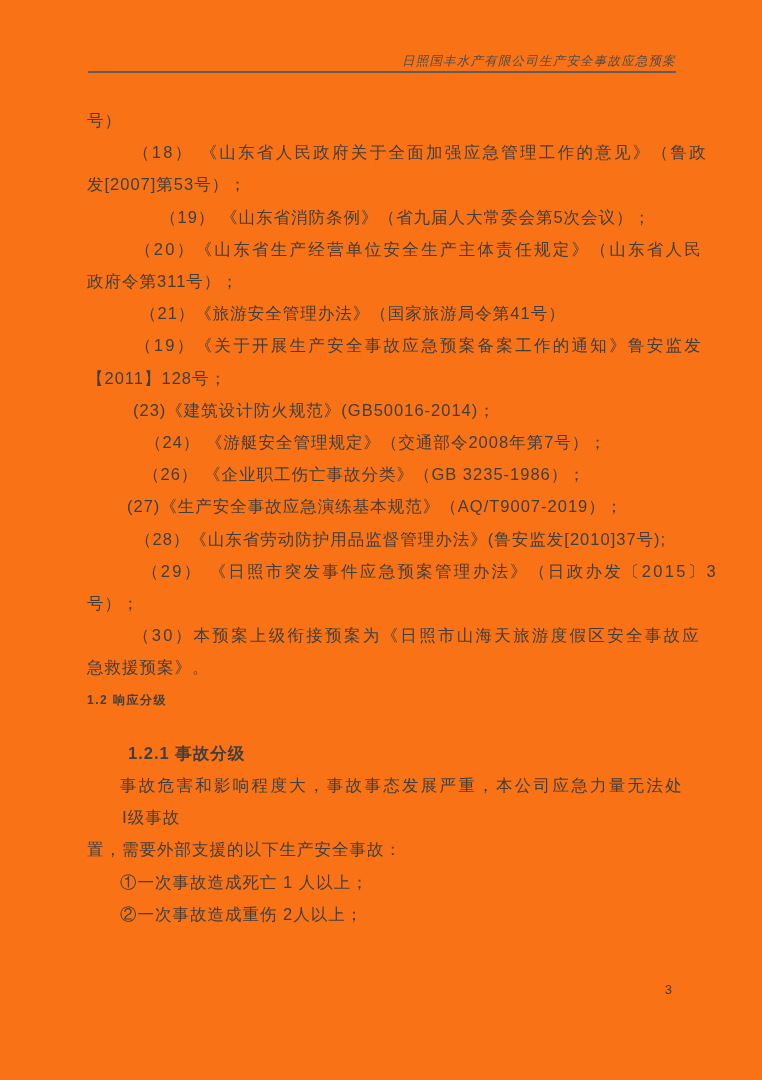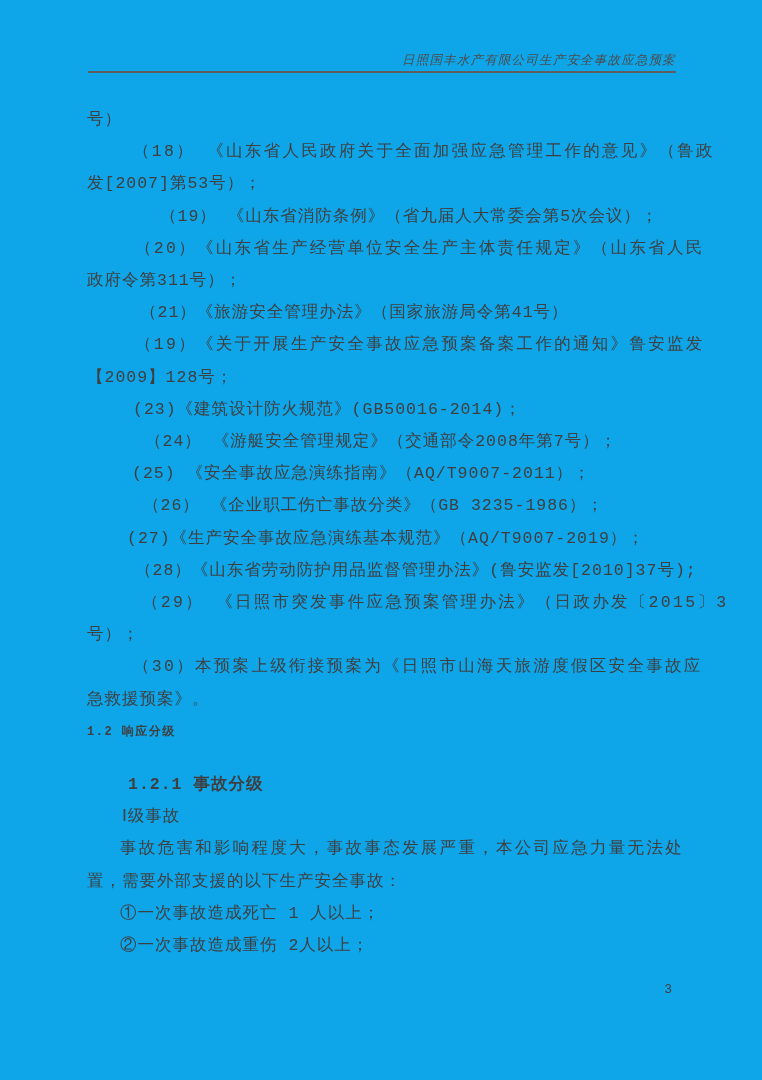--- a/index.html
+++ b/index.html
@@ -4,23 +4,23 @@
 <style>
   html, body {
     margin: 0;
     padding: 0;
     background: #ffffff;
   }
   .page {
     position: relative;
     width: 762px;
     height: 1080px;
-    background: #0ea5e9;
+    background: #f97316;
     overflow: hidden;
-    font-family: Liberation Mono, monospace;
+    font-family: Liberation Sans, sans-serif;
   }
   .page-header {
     position: absolute;
     top: 51px;
     left: 88px;
     right: 86px;
     text-align: right;
   }
   .header-title {
     font-style: italic;
@@ -84,35 +84,34 @@
 
   <div class="document-body">
       <div class="line" style="padding-left: 0px;">号）</div>
       <div class="line spread" style="padding-left: 46px;">（18） 《山东省人民政府关于全面加强应急管理工作的意见》（鲁政</div>
       <div class="line" style="padding-left: 0px;">发[2007]第53号）；</div>
       <div class="line" style="padding-left: 73px;">（19） 《山东省消防条例》（省九届人大常委会第5次会议）；</div>
       <div class="line spread" style="padding-left: 48px;">（20）《山东省生产经营单位安全生产主体责任规定》（山东省人民</div>
       <div class="line" style="padding-left: 0px;">政府令第311号）；</div>
       <div class="line" style="padding-left: 53px;">（21）《旅游安全管理办法》（国家旅游局令第41号）</div>
       <div class="line spread" style="padding-left: 48px;">（19）《关于开展生产安全事故应急预案备案工作的通知》鲁安监发</div>
-      <div class="line" style="padding-left: 0px;">【2009】128号；</div>
+      <div class="line" style="padding-left: 0px;">【2011】128号；</div>
       <div class="line" style="padding-left: 46px;">(23)《建筑设计防火规范》(GB50016-2014)；</div>
       <div class="line" style="padding-left: 58px;">（24） 《游艇安全管理规定》（交通部令2008年第7号）；</div>
-      <div class="line" style="padding-left: 45px;">(25) 《安全事故应急演练指南》（AQ/T9007-2011）；</div>
       <div class="line" style="padding-left: 56px;">（26） 《企业职工伤亡事故分类》（GB 3235-1986）；</div>
       <div class="line" style="padding-left: 40px;">(27)《生产安全事故应急演练基本规范》（AQ/T9007-2019）；</div>
       <div class="line" style="padding-left: 48px;">（28）《山东省劳动防护用品监督管理办法》(鲁安监发[2010]37号);</div>
       <div class="line spread" style="padding-left: 55px;">（29） 《日照市突发事件应急预案管理办法》（日政办发〔2015〕3</div>
       <div class="line" style="padding-left: 0px;">号）；</div>
       <div class="line spread" style="padding-left: 46px;">（30）本预案上级衔接预案为《日照市山海天旅游度假区安全事故应</div>
       <div class="line" style="padding-left: 0px;">急救援预案》。</div>
       <div class="line bold heading" style="padding-left: 0px;">1.2 响应分级</div>
       <div class="line bold gap" style="padding-left: 41px;">1.2.1 事故分级</div>
+      <div class="line spread" style="padding-left: 33px;">事故危害和影响程度大，事故事态发展严重，本公司应急力量无法处</div>
       <div class="line" style="padding-left: 35px;">Ⅰ级事故</div>
-      <div class="line spread" style="padding-left: 33px;">事故危害和影响程度大，事故事态发展严重，本公司应急力量无法处</div>
       <div class="line" style="padding-left: 0px;">置，需要外部支援的以下生产安全事故：</div>
       <div class="line" style="padding-left: 33px;">①一次事故造成死亡 1 人以上；</div>
       <div class="line" style="padding-left: 33px;">②一次事故造成重伤 2人以上；</div>
     </div>
 
   <div class="page-number">3</div>
 
 </div>
 
 </body></html>

